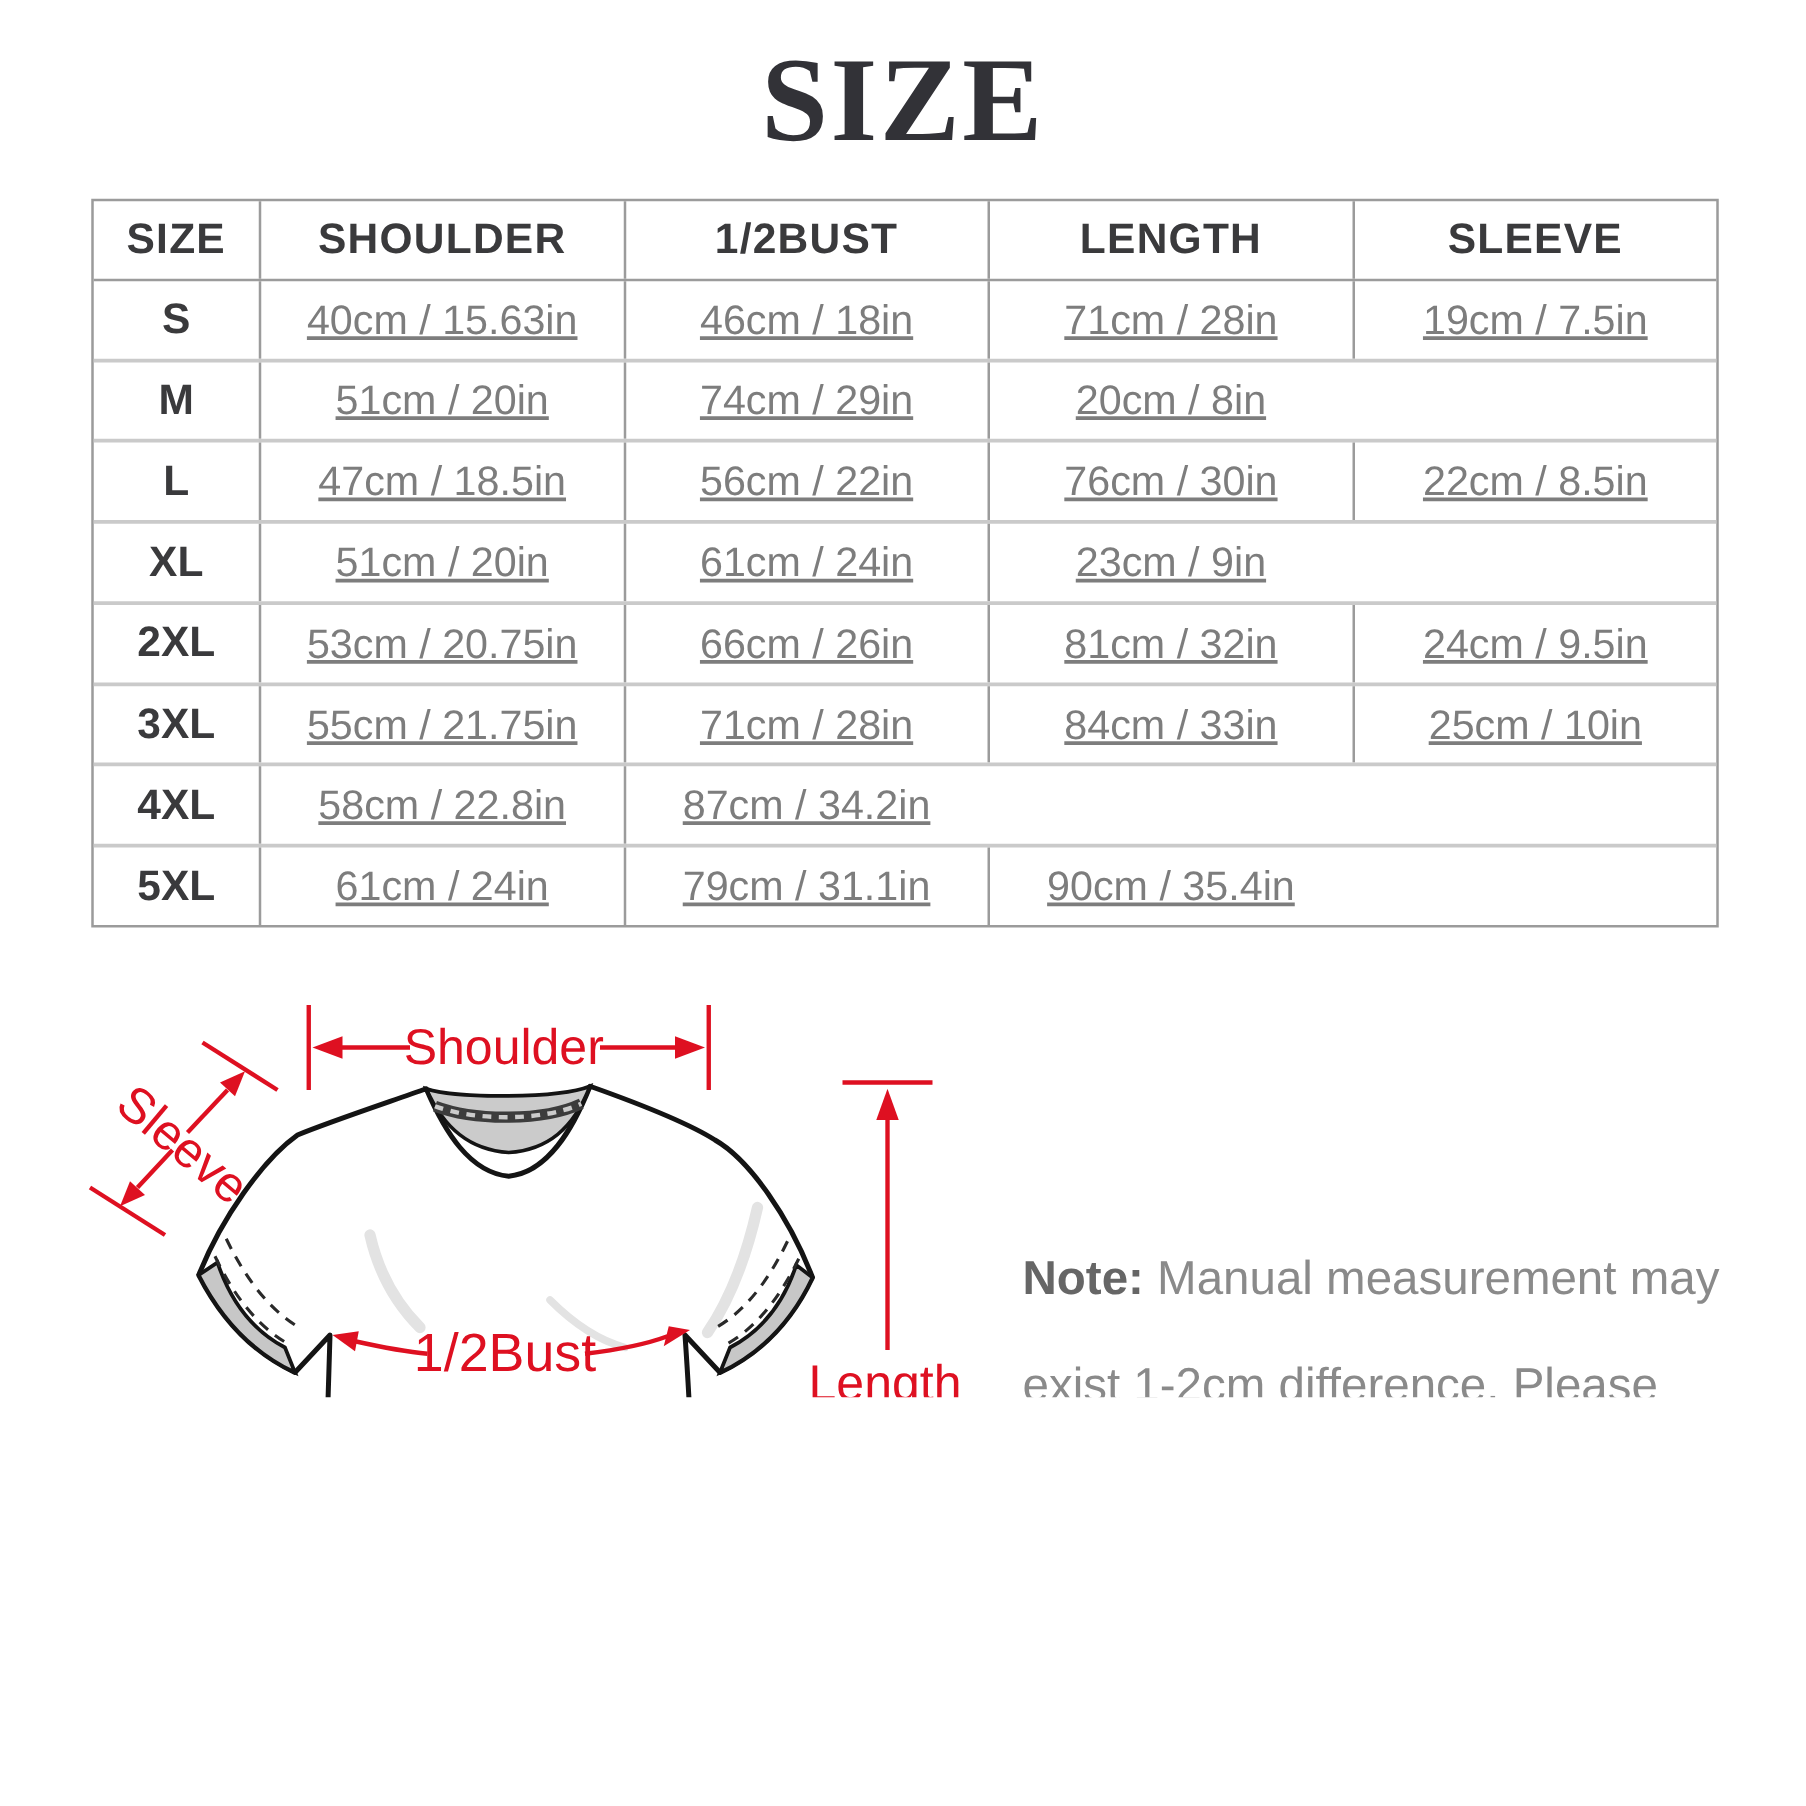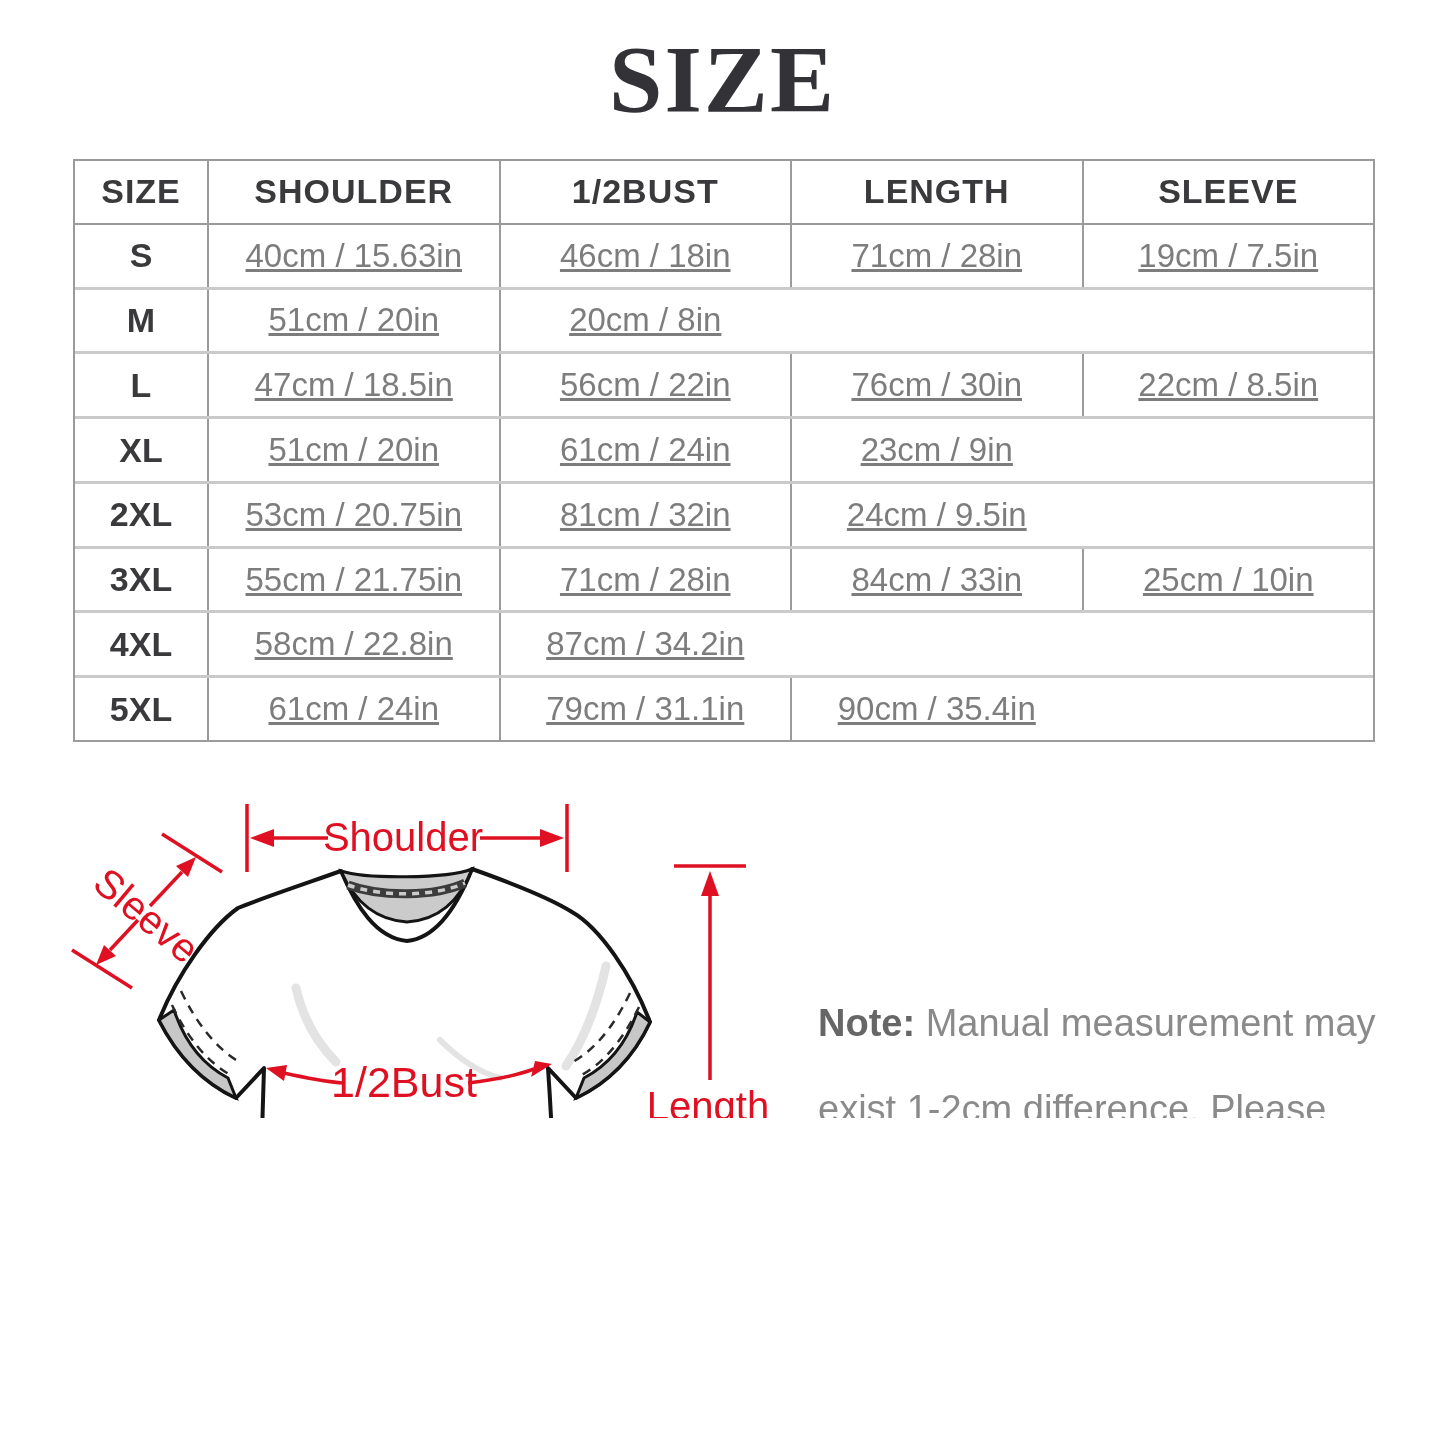--- a/index.html
+++ b/index.html
@@ -70,38 +70,40 @@
     <div class="t-row data">
       <div class="t-cell size-col">S</div>
       <div class="t-cell val">40cm / 15.63in</div>
       <div class="t-cell val">46cm / 18in</div>
       <div class="t-cell val">71cm / 28in</div>
       <div class="t-cell val">19cm / 7.5in</div>
     </div>
     <div class="t-row data">
       <div class="t-cell size-col">M</div>
       <div class="t-cell val">51cm / 20in</div>
+      <div class="t-cell val">74cm / 29in</div>
       <div class="t-cell val">20cm / 8in</div>
     </div>
     <div class="t-row data">
       <div class="t-cell size-col">L</div>
       <div class="t-cell val">47cm / 18.5in</div>
       <div class="t-cell val">56cm / 22in</div>
       <div class="t-cell val">76cm / 30in</div>
       <div class="t-cell val">22cm / 8.5in</div>
     </div>
     <div class="t-row data">
       <div class="t-cell size-col">XL</div>
       <div class="t-cell val">51cm / 20in</div>
       <div class="t-cell val">61cm / 24in</div>
       <div class="t-cell val">23cm / 9in</div>
     </div>
     <div class="t-row data">
       <div class="t-cell size-col">2XL</div>
       <div class="t-cell val">53cm / 20.75in</div>
+      <div class="t-cell val">66cm / 26in</div>
       <div class="t-cell val">81cm / 32in</div>
       <div class="t-cell val">24cm / 9.5in</div>
     </div>
     <div class="t-row data">
       <div class="t-cell size-col">3XL</div>
       <div class="t-cell val">55cm / 21.75in</div>
       <div class="t-cell val">71cm / 28in</div>
       <div class="t-cell val">84cm / 33in</div>
       <div class="t-cell val">25cm / 10in</div>
     </div>

